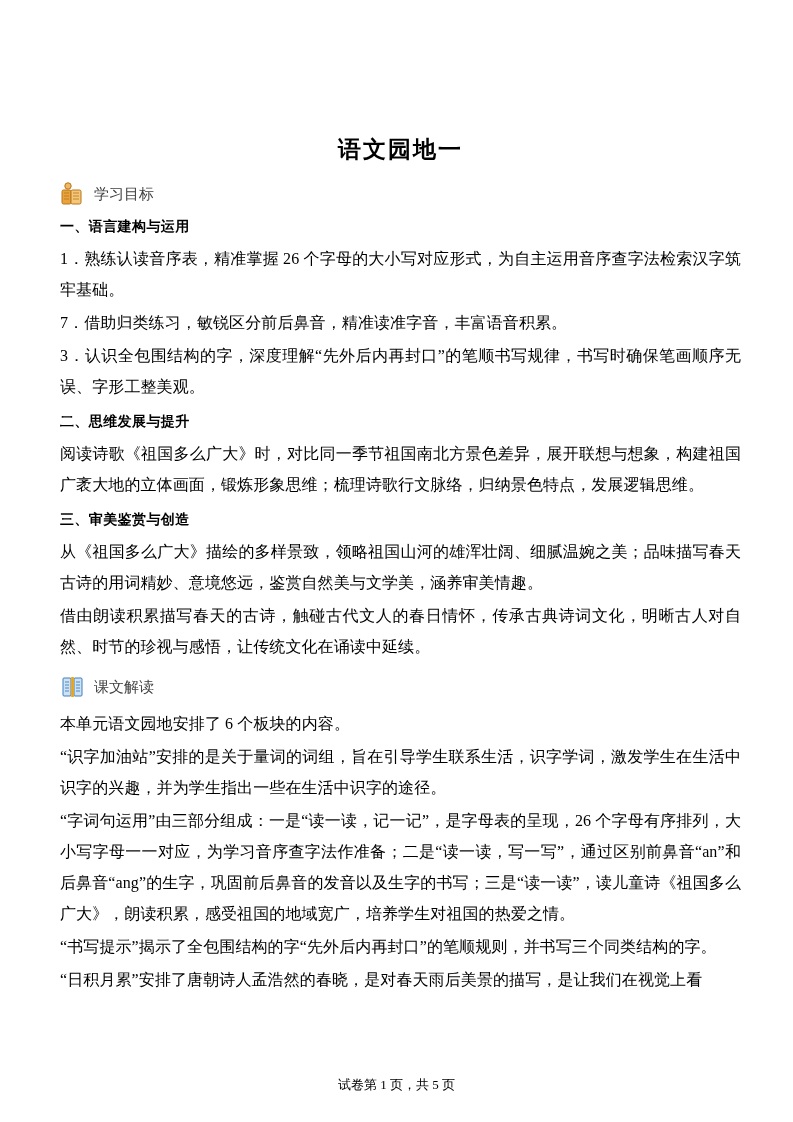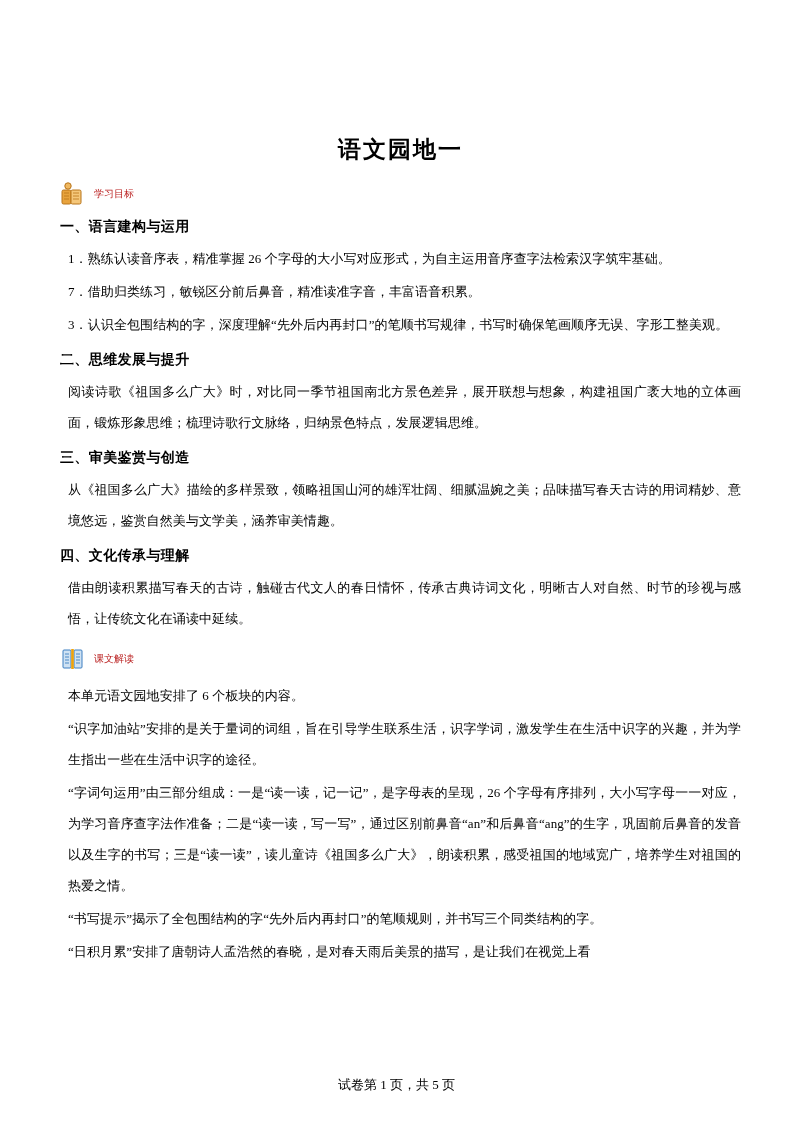--- a/index.html
+++ b/index.html
@@ -38,34 +38,34 @@
     gap: 8px;
     margin: 12px 0 8px 0;
   }
   .section-head .icon {
     width: 26px;
     height: 26px;
     flex: 0 0 26px;
     display: block;
   }
   .section-head .label {
-    font-size: 10px;
-    color: #b91c1c;
+    font-size: 15px;
+    color: #404040;
     font-family: "Liberation Sans", sans-serif;
   }
   .subhead {
     font-size: 14px;
     font-weight: bold;
     margin: 11px 0 7px 0;
     letter-spacing: 0.4px;
   }
   p.body-text {
-    font-size: 13px;
+    font-size: 16px;
     line-height: 31px;
-    margin: 0 0 2px 8px;
+    margin: 0 0 2px 0;
     text-align: justify;
     text-justify: inter-ideograph;
     letter-spacing: 0.1px;
   }
   .block {
     margin-bottom: 2px;
   }
   .footer {
     position: absolute;
     left: 0;
@@ -111,21 +111,20 @@
     <div class="subhead">二、思维发展与提升</div>
     <p class="body-text">阅读诗歌《祖国多么广大》时，对比同一季节祖国南北方景色差异，展开联想与想象，构建祖国广袤大地的立体画面，锻炼形象思维；梳理诗歌行文脉络，归纳景色特点，发展逻辑思维。</p>
   </div>
 
   <div class="block">
     <div class="subhead">三、审美鉴赏与创造</div>
     <p class="body-text">从《祖国多么广大》描绘的多样景致，领略祖国山河的雄浑壮阔、细腻温婉之美；品味描写春天古诗的用词精妙、意境悠远，鉴赏自然美与文学美，涵养审美情趣。</p>
   </div>
 
   <div class="block">
-    <div class="subhead">四、文化传承与理解</div>
     <p class="body-text">借由朗读积累描写春天的古诗，触碰古代文人的春日情怀，传承古典诗词文化，明晰古人对自然、时节的珍视与感悟，让传统文化在诵读中延续。</p>
   </div>
 
   <div class="section-head">
     <span class="icon">
       <svg width="26" height="26" viewBox="0 0 26 26" xmlns="http://www.w3.org/2000/svg">
         <rect x="3" y="4" width="8" height="18" rx="1" fill="#cfe2f3" stroke="#3d7fc1" stroke-width="1"></rect>
         <rect x="14" y="4" width="8" height="18" rx="1" fill="#cfe2f3" stroke="#3d7fc1" stroke-width="1"></rect>
         <line x1="5" y1="8" x2="9" y2="8" stroke="#3d7fc1" stroke-width="0.9"></line>
         <line x1="5" y1="11" x2="9" y2="11" stroke="#3d7fc1" stroke-width="0.9"></line>

